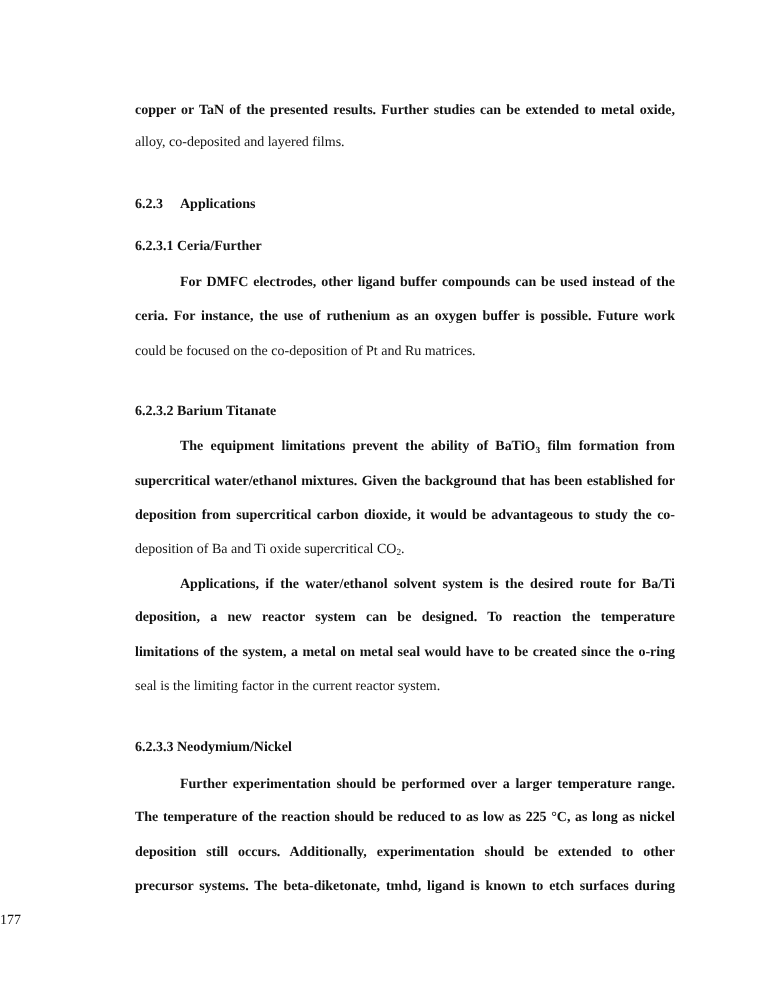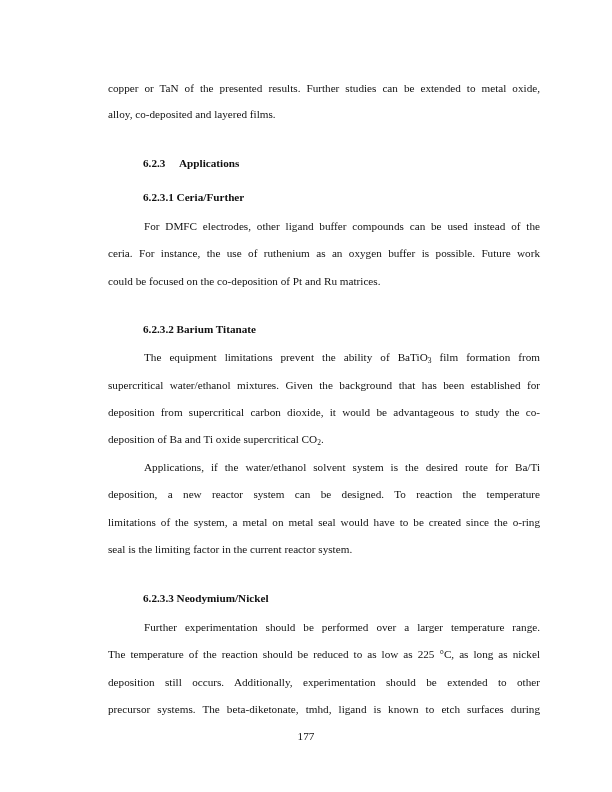--- a/index.html
+++ b/index.html
@@ -1,24 +1,24 @@
 <!DOCTYPE html>
 <html><head>
 <meta charset="utf-8">
 <style>
   html, body { margin:0; padding:0; background:#ffffff; }
   body { width:612px; height:792px; position:relative; overflow:hidden;
          font-family:"Liberation Serif", "DejaVu Serif", serif; color:#111; }
   .line { position:absolute; left:108px; width:432px; font-size:11.2px; line-height:14px;
           white-space:nowrap; }
-  .just { text-align:justify; text-align-last:justify; white-space:normal; }
+  .just { text-align:justify; text-align-last:justify; white-space:normal;font-weight:bold; }
   .indent { padding-left:36px; width:396px; }
-  .head { font-weight:bold;margin-left:35px; }
+  .head { font-weight:bold; }
   .num { display:inline-block; width:36px; }
-  .pagenum { position:absolute; left:0; width:612px; text-align:center; top:730px; font-size:11.2px; }
+  .pagenum { position:absolute; left:0; width:612px; text-align:left; top:730px; font-size:11.2px; }
   sub { font-size:7.5px; vertical-align:-2px; line-height:0; }
 </style>
 </head>
 <body>
 
 <div class="line just" style="top:81px">copper or TaN of the presented results.  Further studies can be extended to metal oxide,</div>
 <div class="line" style="top:107px">alloy, co-deposited and layered films.</div>
 
 <div class="line head" style="top:156px">
   <span class="num">6.2.3</span><span>Applications</span>

